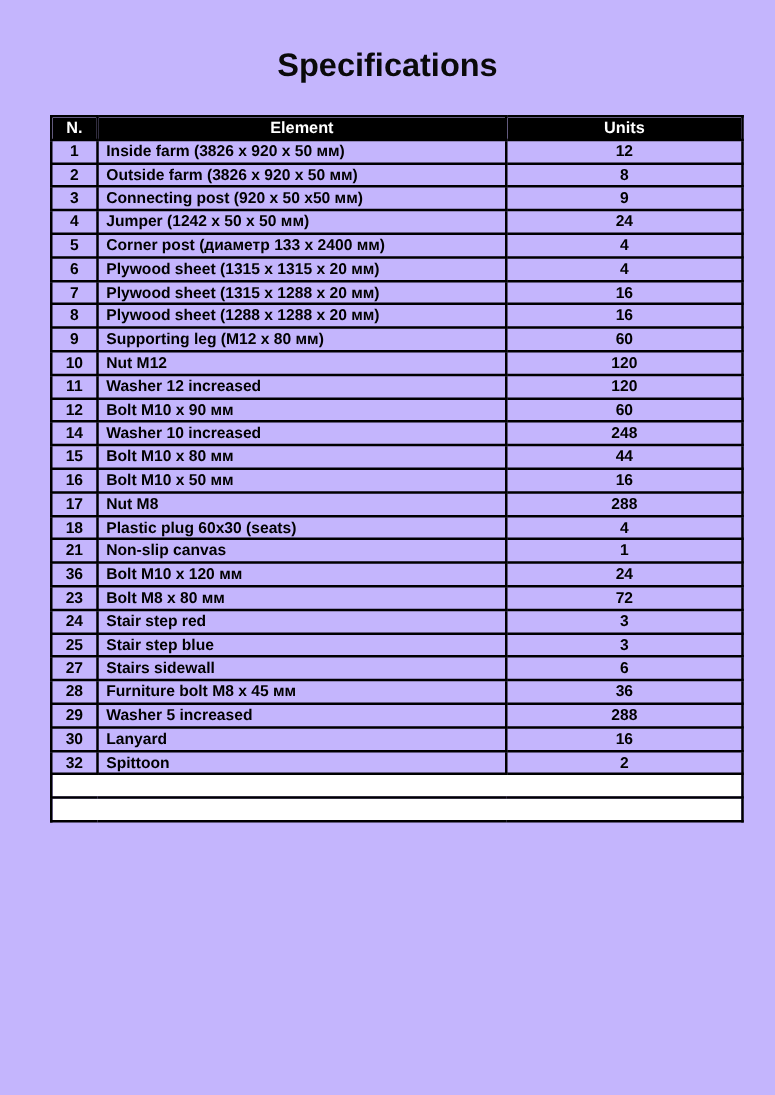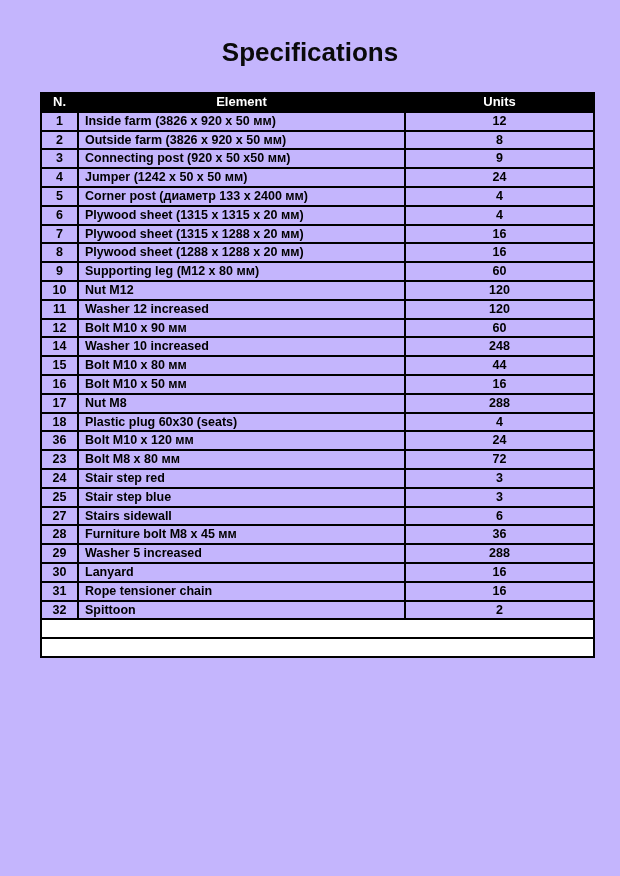--- a/index.html
+++ b/index.html
@@ -155,20 +155,25 @@
           <td class="cell-center">17</td>
           <td class="cell-left">Nut M8</td>
           <td class="cell-center">288</td>
         </tr>
         <tr>
           <td class="cell-center">18</td>
           <td class="cell-left">Plastic plug 60x30 (seats)</td>
           <td class="cell-center">4</td>
         </tr>
         <tr>
+          <td class="cell-center">21</td>
+          <td class="cell-left">Non-slip canvas</td>
+          <td class="cell-center">1</td>
+        </tr>
+        <tr>
           <td class="cell-center">36</td>
           <td class="cell-left">Bolt M10 x 120 мм</td>
           <td class="cell-center">24</td>
         </tr>
         <tr>
           <td class="cell-center">23</td>
           <td class="cell-left">Bolt M8 x 80 мм</td>
           <td class="cell-center">72</td>
         </tr>
         <tr>
@@ -195,25 +200,20 @@
           <td class="cell-center">29</td>
           <td class="cell-left">Washer 5 increased</td>
           <td class="cell-center">288</td>
         </tr>
         <tr>
           <td class="cell-center">30</td>
           <td class="cell-left">Lanyard</td>
           <td class="cell-center">16</td>
         </tr>
         <tr>
-          <td class="cell-center">31</td>
-          <td class="cell-left">Rope tensioner chain</td>
-          <td class="cell-center">16</td>
-        </tr>
-        <tr>
           <td class="cell-center">32</td>
           <td class="cell-left">Spittoon</td>
           <td class="cell-center">2</td>
         </tr>
         <tr class="empty-row">
           <td colspan="3">&nbsp;</td>
         </tr>
         <tr class="empty-row">
           <td colspan="3">&nbsp;</td>
         </tr>

